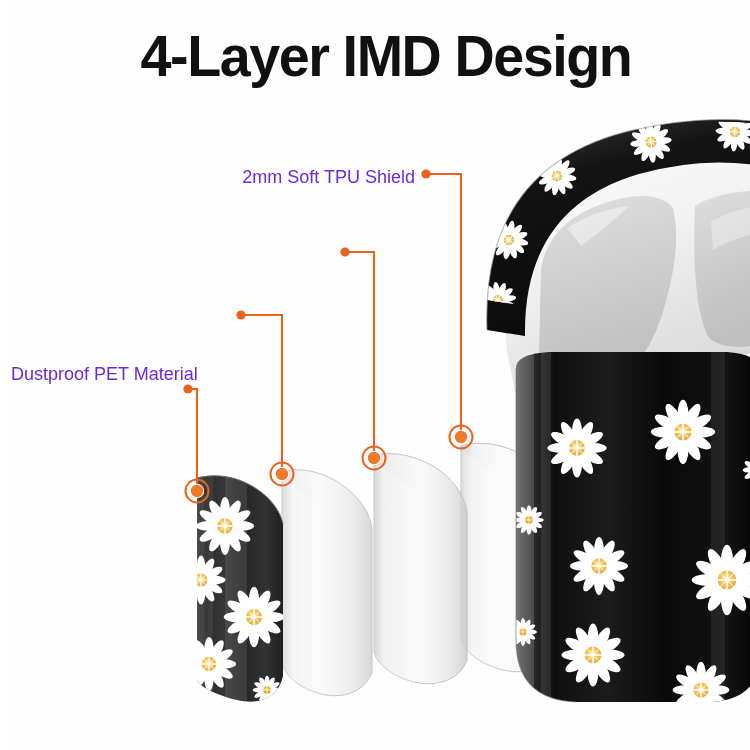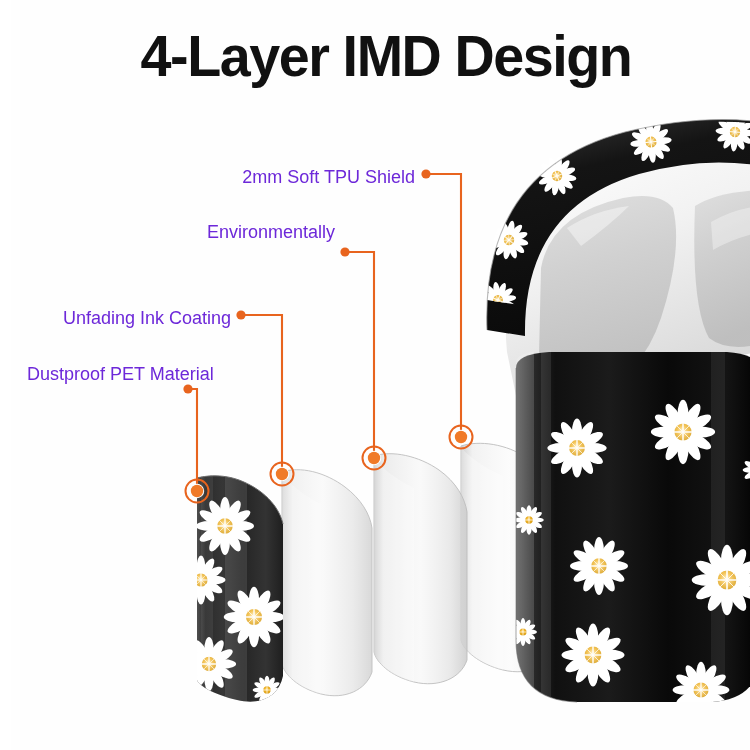--- a/index.html
+++ b/index.html
@@ -416,26 +416,24 @@
 
       <path d="M505,368 L505,640 Q505,700 566,702" fill="none" stroke="#6a6a6a" stroke-width="1.1" opacity="0.55"></path>
     </g>
   </svg>
 
   <div id="page-title">4-Layer IMD Design</div>
 
   <div class="callout-label right-align" style="left:204px; top:165px; width:200px;">2mm Soft TPU Shield</div>
 
   <div class="callout-label right-align" style="left:124px; top:220px; width:200px;">
-    <div>Environmentally</div>
   </div>
 
-  <div class="callout-label right-align" style="left:20px; top:306px; width:200px;">Unfading Ink Coating</div>
-
-  <div class="callout-label left-align" style="left:16px; top:362px; width:210px;">
+
+  <div class="callout-label left-align" style="left:0; top:362px; width:210px;">
     <div>Dustproof PET Material</div>
   </div>
 
   <svg id="leaders" viewBox="0 0 750 750">
     <g stroke="#e8641e" stroke-width="2.1" fill="none" stroke-linecap="butt">
       <path d="M415,174 L450,174 L450,437"></path>
       <path d="M334,252 L363,252 L363,458"></path>
       <path d="M230,315 L271,315 L271,474"></path>
       <path d="M177,389 L186,389 L186,491"></path>
     </g>

